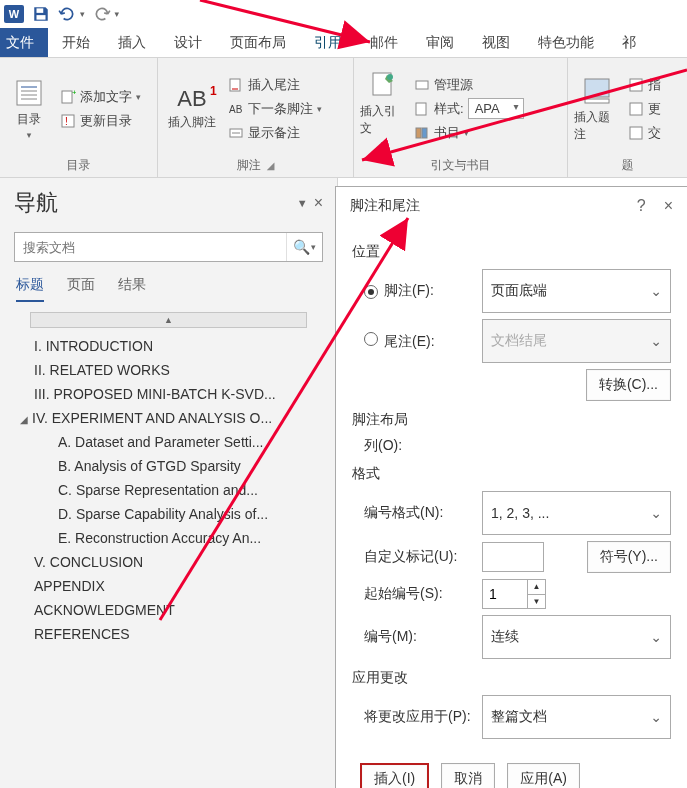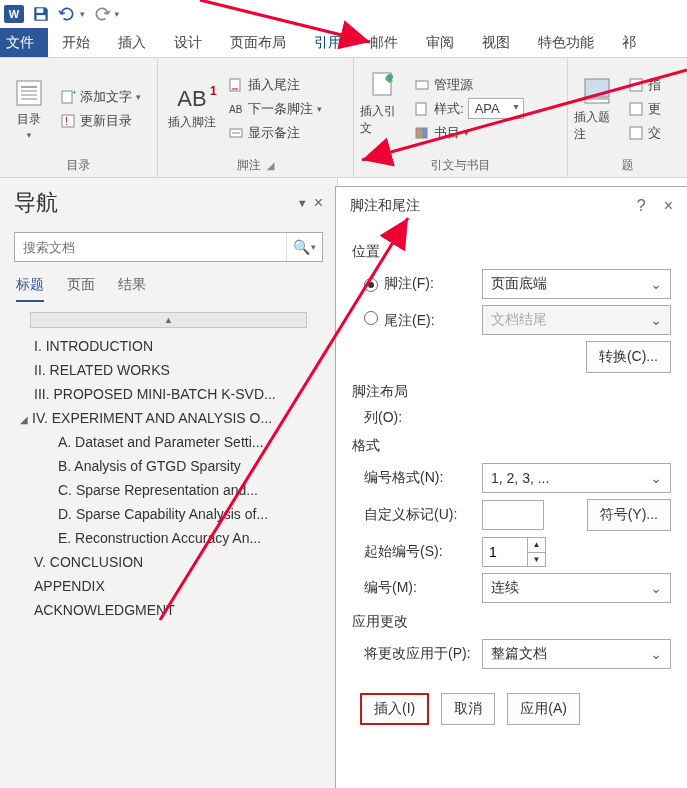--- a/index.html
+++ b/index.html
@@ -53,21 +53,21 @@
 .dialog { position: absolute; left: 335px; top: 186px; right: 0; bottom: 0; background: #fff; border: 1px solid #aaa; border-right: none; border-bottom: none; }
 .dlg-title { height: 38px; display: flex; align-items: center; justify-content: space-between; padding: 0 14px; font-size: 14px; color: #333; }
 .dlg-close { display: flex; gap: 18px; font-size: 16px; color: #666; }
 .dlg-close span { cursor: pointer; }
 .dlg-body { padding: 8px 16px 12px; font-size: 14px; color: #333; }
 .section-h { margin: 10px 0 8px; }
 .row { display: flex; align-items: center; margin: 6px 0; gap: 10px; }
 .row label { width: 120px; padding-left: 12px; }
 .radio { width: 14px; height: 14px; border: 1px solid #666; border-radius: 50%; display: inline-flex; align-items: center; justify-content: center; margin-right: 6px; }
 .radio.checked::after { content: ""; width: 6px; height: 6px; background: #333; border-radius: 50%; }
-.sel { border: 1px solid #ababab; background: #fff; height: 30px; flex: 1; padding: 0 8px; display: flex; align-items: center; justify-content: space-between; font-size: 14px; }
+.sel { border: 1px solid #ababab; background: #fff; height: 44px; flex: 1; padding: 0 8px; display: flex; align-items: center; justify-content: space-between; font-size: 14px; }
 .sel.disabled { color: #aaa; background: #f5f5f5; }
 .sel::after { content: "⌄"; color: #666; font-size: 14px; }
 .btn { border: 1px solid #ababab; background: #fdfdfd; height: 32px; padding: 0 12px; font-size: 14px; cursor: pointer; display: inline-flex; align-items: center; box-shadow: 0 0 0 1px rgba(0,0,0,0.02) inset; }
 .btn.primary { border: 2px solid #b91c1c; }
 .btn-row { display: flex; gap: 10px; justify-content: flex-end; margin-top: 6px; }
 .num-input { border: 1px solid #ababab; height: 30px; width: 50px; padding: 0 6px; }
 .spinner { border: 1px solid #ababab; height: 30px; width: 64px; display: flex; }
 .spinner input { border: none; width: 44px; padding: 0 6px; font-size: 14px; }
 .spin-btns { display: flex; flex-direction: column; width: 18px; border-left: 1px solid #ababab; }
 .spin-btns div { flex: 1; font-size: 8px; display: flex; align-items: center; justify-content: center; cursor: pointer; }
@@ -287,20 +287,21 @@
       <div class="outline-item">III. PROPOSED MINI-BATCH K-SVD...</div>
       <div class="outline-item"><span class="tri">◢</span>IV. EXPERIMENT AND ANALYSIS O...</div>
       <div class="outline-item l2">A. Dataset and Parameter Setti...</div>
       <div class="outline-item l2">B. Analysis of GTGD Sparsity</div>
       <div class="outline-item l2">C. Sparse Representation and...</div>
       <div class="outline-item l2">D. Sparse Capability Analysis of...</div>
       <div class="outline-item l2">E. Reconstruction Accuracy An...</div>
       <div class="outline-item">V. CONCLUSION</div>
       <div class="outline-item">APPENDIX</div>
       <div class="outline-item">ACKNOWLEDGMENT</div>
+      <div class="outline-item">REFERENCES</div>
     </div>
 </div>
 
 <div class="dialog">
   <div class="dlg-title">
     <span>脚注和尾注</span>
     <div class="dlg-close">
       <span>?</span>
       <span>×</span>
     </div>

